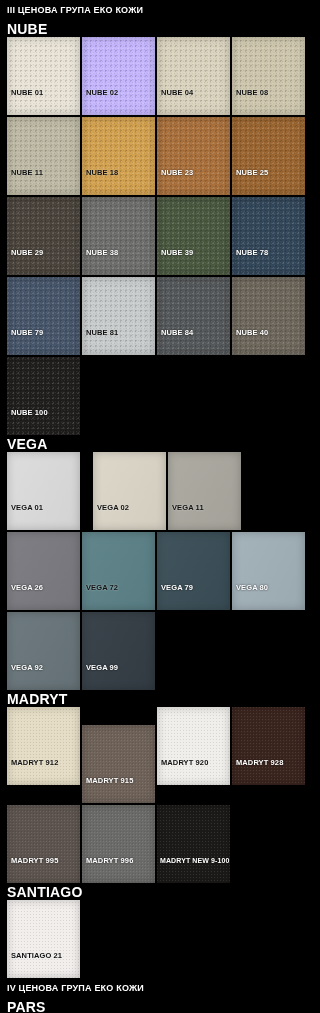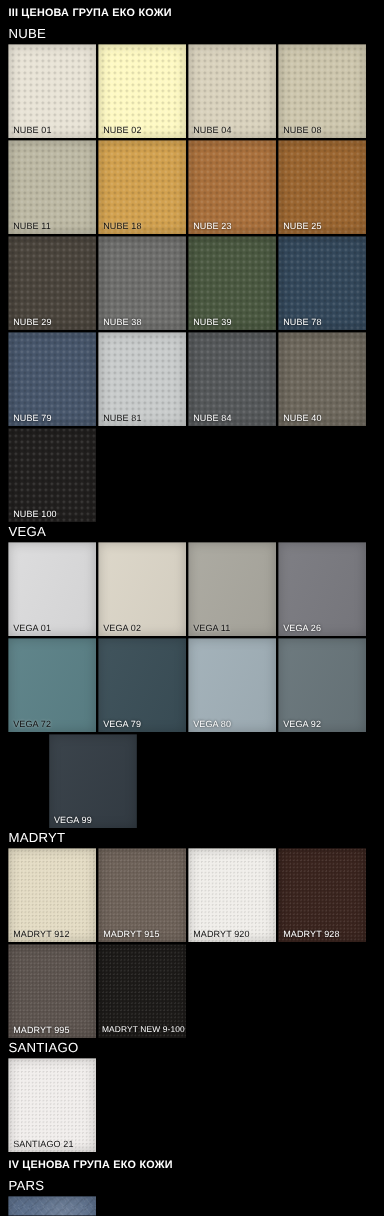--- a/index.html
+++ b/index.html
@@ -27,22 +27,22 @@
   .group-title {
     font-size: 9px;
     font-weight: bold;
     letter-spacing: 0.2px;
     color: #ffffff;
     padding: 5px 0 4px 7px;
     line-height: 11px;
     text-transform: uppercase;
   }
   .family-title {
-    font-size: 11px;
-    font-weight: normal;
+    font-size: 14px;
+    font-weight: bold;
     letter-spacing: 0.2px;
     color: #ffffff;
     padding: 4px 0 3px 7px;
     line-height: 10px;
     text-transform: uppercase;
   }
   .swatch-grid {
     display: flex;
     flex-wrap: wrap;
     gap: 2px;
@@ -59,23 +59,23 @@
     flex: 0 0 73px;
   }
   .swatch .tex {
     position: absolute;
     inset: 0;
   }
   .swatch .label {
     position: absolute;
     left: 0;
     right: 0;
-    bottom: 0;
+    bottom: 16px;
     font-size: 7.5px;
-    font-weight: normal;
+    font-weight: bold;
     line-height: 13px;
     height: 13px;
     padding-left: 4px;
     letter-spacing: 0.1px;
     white-space: nowrap;
     box-sizing: border-box;
   }
   .label.light { color: #ffffff; text-shadow: 0 0 2px rgba(0,0,0,.85); }
   .label.dark  { color: #111111; text-shadow: 0 0 2px rgba(255,255,255,.55); }
   .label.wide  { padding-left: 3px; font-size: 7px; }
@@ -115,21 +115,21 @@
   <div id="root">
       <div class="group">
         <div class="group-title">III ЦЕНОВА ГРУПА ЕКО КОЖИ</div>
         <div class="family-title">NUBE</div>
         <div class="swatch-grid grain-pebble">
           <div class="swatch" style="background: rgb(232, 227, 214);">
             <div class="tex"></div>
             <div class="vign"></div>
             <div class="label dark">NUBE 01</div>
           </div>
-          <div class="swatch" style="background: #fef9c3; padding-left: 12px;">
+          <div class="swatch" style="background: #c4b5fd; padding-left: 12px;">
             <div class="tex"></div>
             <div class="vign"></div>
             <div class="label dark">NUBE 02</div>
           </div>
           <div class="swatch" style="background: rgb(217, 210, 189);">
             <div class="tex"></div>
             <div class="vign"></div>
             <div class="label dark">NUBE 04</div>
           </div>
           <div class="swatch" style="background: rgb(205, 198, 173);">
@@ -203,21 +203,21 @@
             <div class="label light">NUBE 100</div>
           </div>
         </div>
         <div class="family-title">VEGA</div>
         <div class="swatch-grid grain-smooth">
           <div class="swatch" style="background: rgb(220, 220, 221);">
             <div class="tex"></div>
             <div class="vign"></div>
             <div class="label dark">VEGA 01</div>
           </div>
-          <div class="swatch" style="background: rgb(220, 214, 200);">
+          <div class="swatch" style="background: rgb(220, 214, 200); margin-left: 11px;">
             <div class="tex"></div>
             <div class="vign"></div>
             <div class="label dark">VEGA 02</div>
           </div>
           <div class="swatch" style="background: rgb(170, 168, 159);">
             <div class="tex"></div>
             <div class="vign"></div>
             <div class="label dark">VEGA 11</div>
           </div>
           <div class="swatch" style="background: rgb(122, 122, 128);">
@@ -238,52 +238,57 @@
           <div class="swatch" style="background: rgb(161, 176, 184);">
             <div class="tex"></div>
             <div class="vign"></div>
             <div class="label light">VEGA 80</div>
           </div>
           <div class="swatch" style="background: rgb(104, 117, 122);">
             <div class="tex"></div>
             <div class="vign"></div>
             <div class="label light">VEGA 92</div>
           </div>
-          <div class="swatch" style="background: rgb(52, 61, 69); margin-left: 34px;">
+          <div class="swatch" style="background: rgb(52, 61, 69);">
             <div class="tex"></div>
             <div class="vign"></div>
             <div class="label light">VEGA 99</div>
           </div>
         </div>
         <div class="family-title">MADRYT</div>
         <div class="swatch-grid grain-fine">
           <div class="swatch" style="background: rgb(228, 220, 196);">
             <div class="tex"></div>
             <div class="vign"></div>
             <div class="label dark">MADRYT 912</div>
           </div>
-          <div class="swatch" style="background: rgb(110, 98, 89);">
+          <div class="swatch" style="background: rgb(110, 98, 89); margin-top: 18px;">
             <div class="tex"></div>
             <div class="vign"></div>
             <div class="label light">MADRYT 915</div>
           </div>
           <div class="swatch" style="background: rgb(240, 238, 234);">
             <div class="tex"></div>
             <div class="vign"></div>
             <div class="label dark">MADRYT 920</div>
           </div>
           <div class="swatch" style="background: rgb(58, 36, 30);">
             <div class="tex"></div>
             <div class="vign"></div>
             <div class="label light">MADRYT 928</div>
           </div>
           <div class="swatch" style="background: rgb(93, 84, 79);">
             <div class="tex"></div>
             <div class="vign"></div>
             <div class="label light">MADRYT 995</div>
+          </div>
+          <div class="swatch" style="background: rgb(107, 107, 106);">
+            <div class="tex"></div>
+            <div class="vign"></div>
+            <div class="label light">MADRYT 996</div>
           </div>
           <div class="swatch" style="background: rgb(28, 26, 24);">
             <div class="tex"></div>
             <div class="vign"></div>
             <div class="label light wide">MADRYT NEW 9-100</div>
           </div>
         </div>
         <div class="family-title">SANTIAGO</div>
         <div class="swatch-grid grain-fine">
           <div class="swatch" style="background: rgb(241, 238, 236);">

